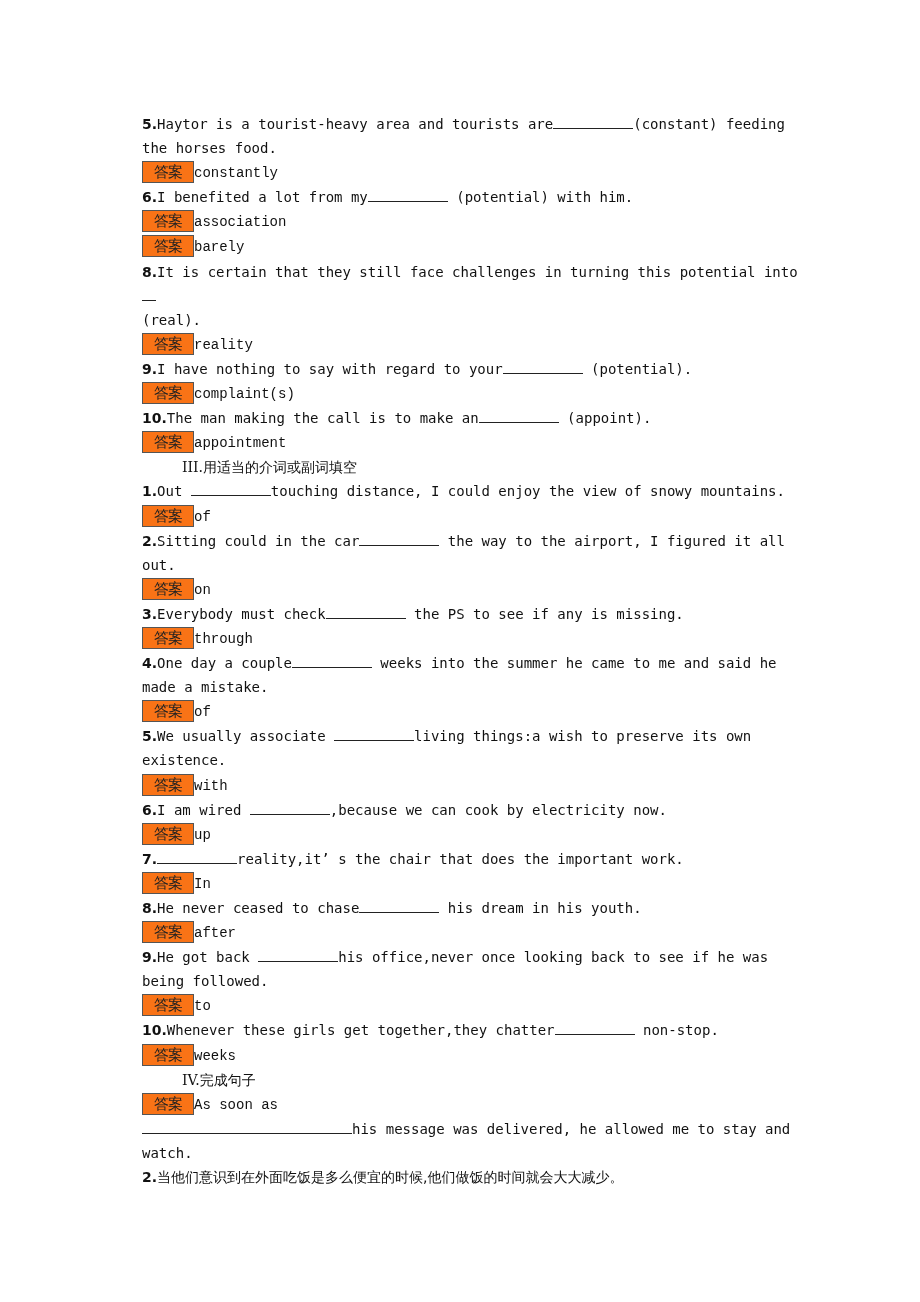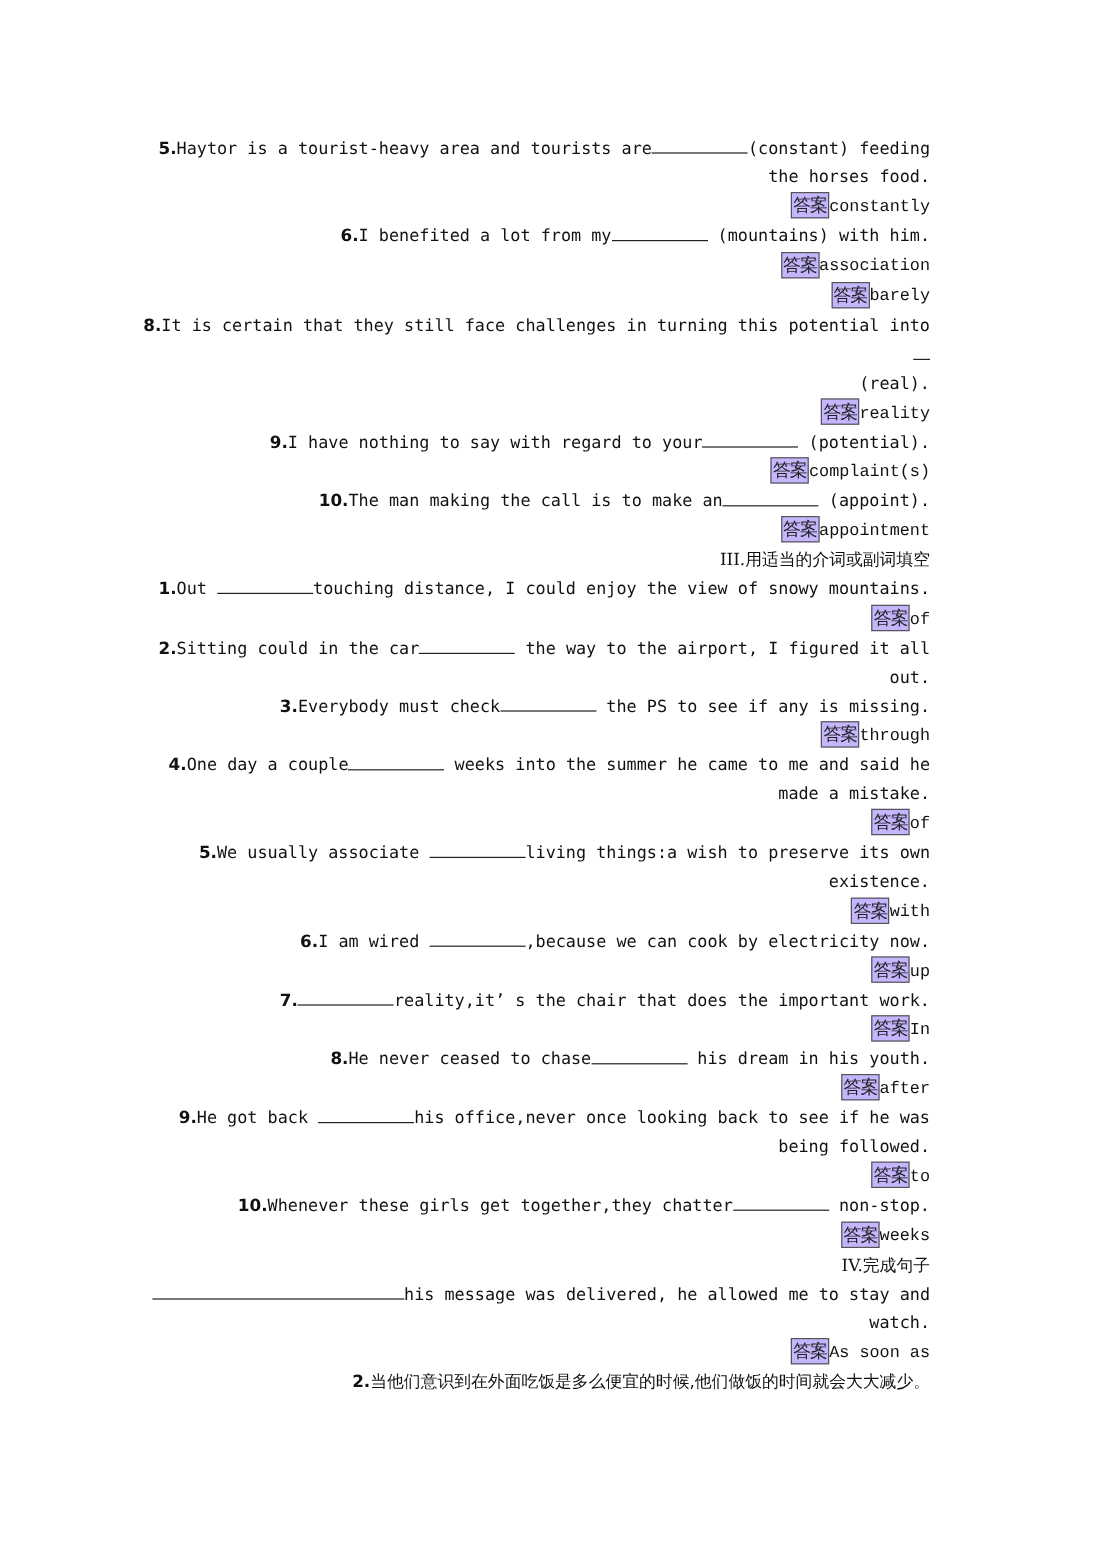--- a/index.html
+++ b/index.html
@@ -1,46 +1,46 @@
 <!DOCTYPE html>
 <html><head>
 <meta charset="utf-8">
 <style>
   html, body { margin: 0; padding: 0; background: #ffffff; }
   body { width: 920px; height: 1302px; position: relative; overflow: hidden; }
   .page {
-    position: absolute; left: 115px; top: 112px; width: 660px;
+    position: absolute; left: 142px; top: 112px; width: 660px;
     font-family: "DejaVu Sans Mono", "Liberation Mono", monospace;
-    font-size: 14px; color: #111111; line-height: 24.1px; text-align: right;
+    font-size: 14px; color: #111111; line-height: 24.1px;
   }
   .line { white-space: pre-wrap; word-break: break-word; }
   .num { font-family: "DejaVu Sans", sans-serif; font-weight: bold; font-size: 14px; }
   .blank { display: inline-block; width: 80px; border-bottom: 1px solid #222; height: 14px; vertical-align: baseline; }
   .blank.short { width: 14px; }
   .blank.long { width: 210px; }
   .ans-badge {
-    display: inline-block; background: #c4b5fd; border: 1px solid #555;
+    display: inline-block; background: #f97316; border: 1px solid #555;
     font-family: "DejaVu Sans", sans-serif; font-size: 15px; line-height: 20px;
-    height: 20px; padding: 0 1px; vertical-align: middle; margin-top: -2px; color: #222;
+    height: 20px; padding: 0 11px; vertical-align: middle; margin-top: -2px; color: #222;
     letter-spacing: -1px;
   }
   .ans { font-family: Liberation Mono, monospace; }
   .section { font-family: "DejaVu Serif", serif; margin-left: 40px; }
   .cn { font-family: "DejaVu Sans", sans-serif; }
 </style>
 </head>
 <body>
 
 <div class="page">
 
   <div>
     <div class="line"><span class="num">5.</span><span>Haytor is a tourist-heavy area and tourists are</span><span class="blank"></span><span>(constant) feeding the horses food.</span></div>
     <div class="line"><span class="ans-badge">答案</span><span class="ans">constantly</span></div>
 
-    <div class="line"><span class="num">6.</span><span>I benefited a lot from my</span><span class="blank"></span><span> (mountains) with him.</span></div>
+    <div class="line"><span class="num">6.</span><span>I benefited a lot from my</span><span class="blank"></span><span> (potential) with him.</span></div>
     <div class="line"><span class="ans-badge">答案</span><span class="ans">association</span></div>
 
     <div class="line"><span class="ans-badge">答案</span><span class="ans">barely</span></div>
 
     <div class="line"><span class="num">8.</span><span>It is certain that they still face challenges in turning this potential into </span><span class="blank short"></span><br><span>(real).</span></div>
     <div class="line"><span class="ans-badge">答案</span><span class="ans">reality</span></div>
 
     <div class="line"><span class="num">9.</span><span>I have nothing to say with regard to your</span><span class="blank"></span><span> (potential).</span></div>
     <div class="line"><span class="ans-badge">答案</span><span class="ans">complaint(s)</span></div>
 
@@ -48,20 +48,21 @@
     <div class="line"><span class="ans-badge">答案</span><span class="ans">appointment</span></div>
   </div>
 
   <div>
     <div class="line section">III.用适当的介词或副词填空</div>
 
     <div class="line"><span class="num">1.</span><span>Out </span><span class="blank"></span><span>touching distance, I could enjoy the view of snowy mountains.</span></div>
     <div class="line"><span class="ans-badge">答案</span><span class="ans">of</span></div>
 
     <div class="line"><span class="num">2.</span><span>Sitting could in the car</span><span class="blank"></span><span> the way to the airport, I figured it all out.</span></div>
+    <div class="line"><span class="ans-badge">答案</span><span class="ans">on</span></div>
 
     <div class="line"><span class="num">3.</span><span>Everybody must check</span><span class="blank"></span><span> the PS to see if any is missing.</span></div>
     <div class="line"><span class="ans-badge">答案</span><span class="ans">through</span></div>
 
     <div class="line"><span class="num">4.</span><span>One day a couple</span><span class="blank"></span><span> weeks into the summer he came to me and said he made a mistake.</span></div>
     <div class="line"><span class="ans-badge">答案</span><span class="ans">of</span></div>
 
     <div class="line"><span class="num">5.</span><span>We usually associate </span><span class="blank"></span><span>living things:a wish to preserve its own existence.</span></div>
     <div class="line"><span class="ans-badge">答案</span><span class="ans">with</span></div>
 
@@ -77,18 +78,18 @@
     <div class="line"><span class="num">9.</span><span>He got back </span><span class="blank"></span><span>his office,never once looking back to see if he was being followed.</span></div>
     <div class="line"><span class="ans-badge">答案</span><span class="ans">to</span></div>
 
     <div class="line"><span class="num">10.</span><span>Whenever these girls get together,they chatter</span><span class="blank"></span><span> non-stop.</span></div>
     <div class="line"><span class="ans-badge">答案</span><span class="ans">weeks</span></div>
   </div>
 
   <div>
     <div class="line section">IV.完成句子</div>
 
+    <div class="line"><span class="ans-badge">答案</span><span class="ans">As soon as</span></div>
     <div class="line"><span class="blank long"></span><span>his message was delivered, he allowed me to stay and watch.</span></div>
-    <div class="line"><span class="ans-badge">答案</span><span class="ans">As soon as</span></div>
 
     <div class="line cn"><span class="num">2.</span><span>当他们意识到在外面吃饭是多么便宜的时候,他们做饭的时间就会大大减少。</span></div>
   </div>
 </div>
 
 </body></html>

